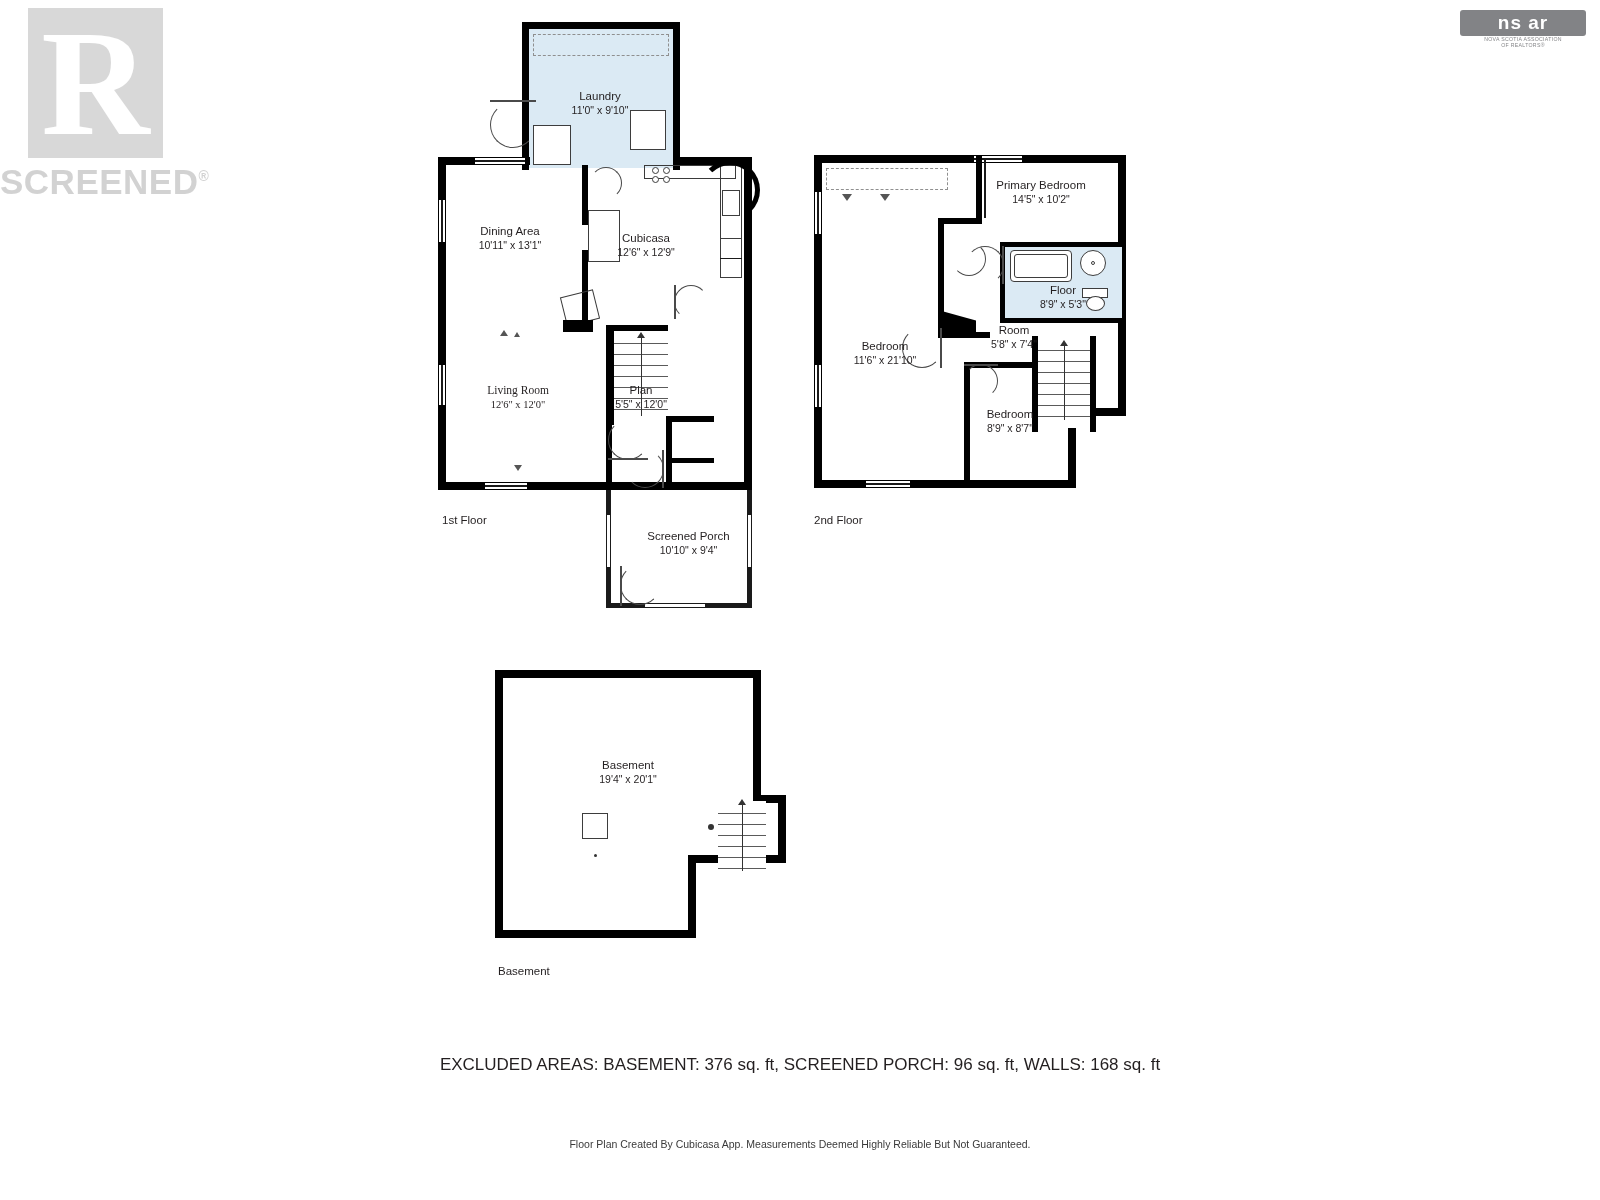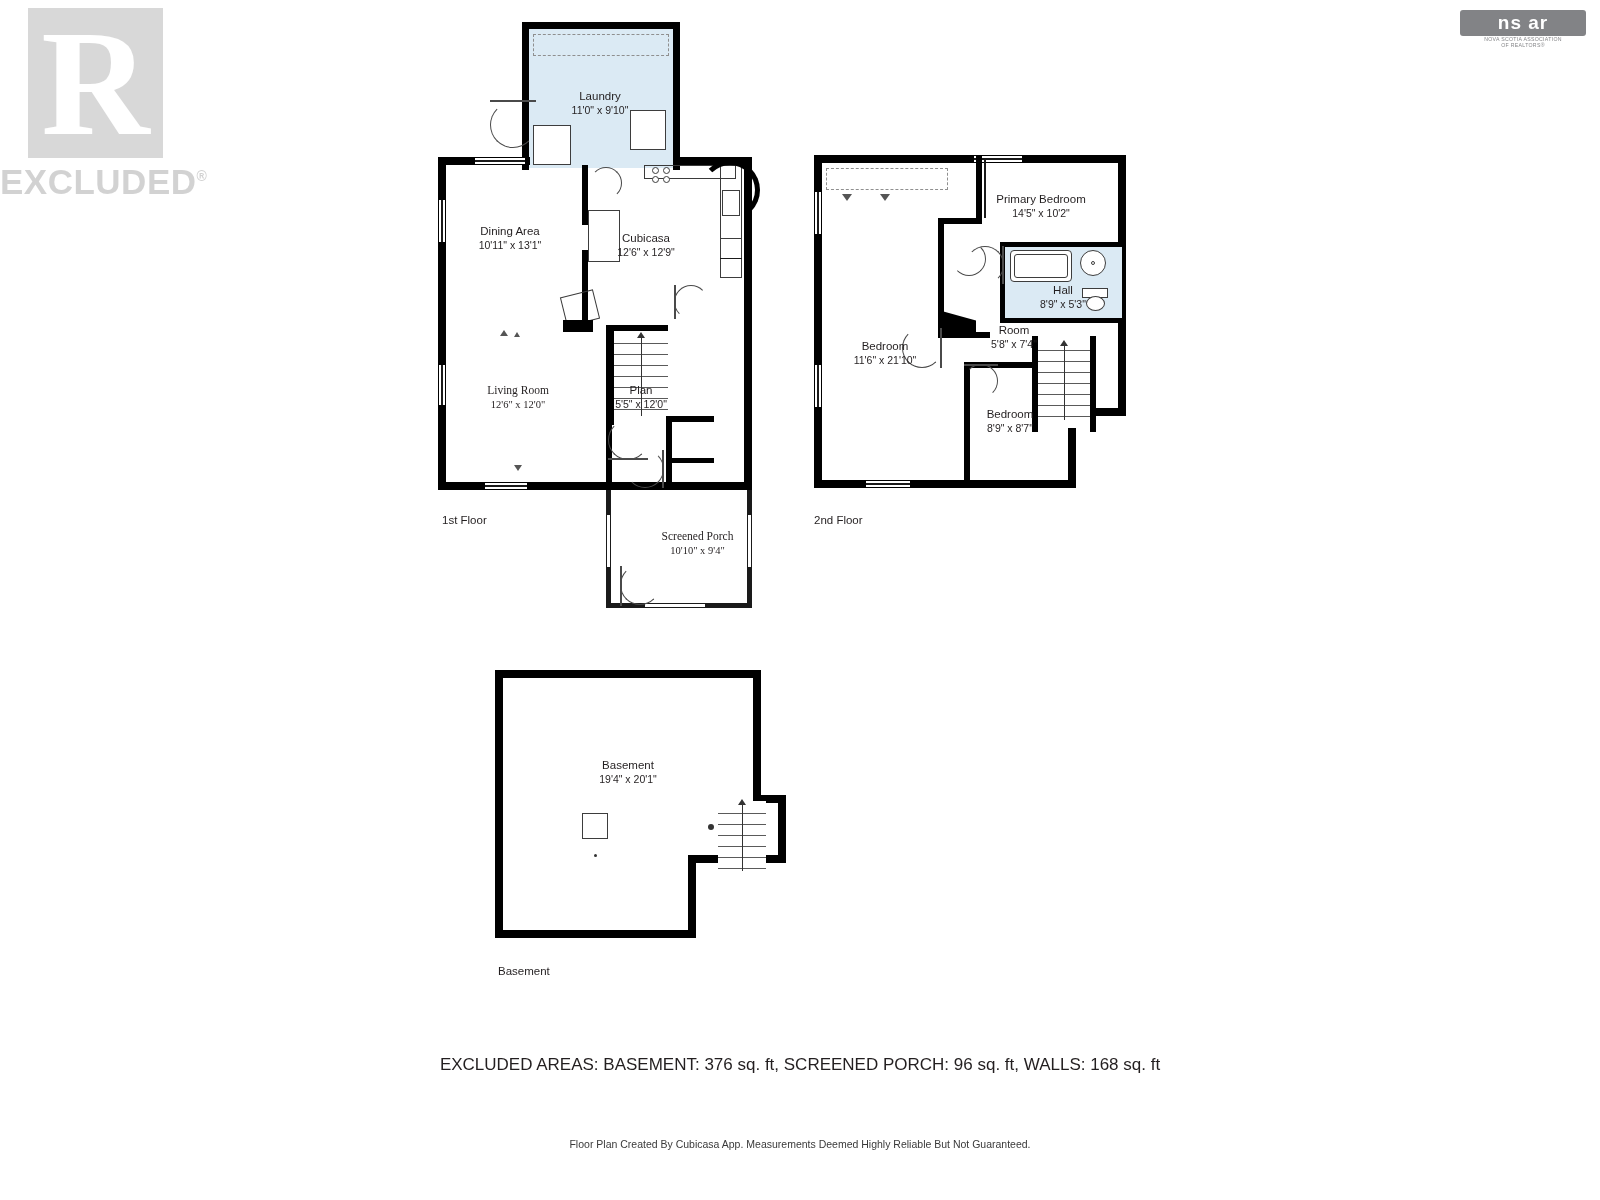--- a/index.html
+++ b/index.html
@@ -148,21 +148,21 @@
   }
 </style>
 </head>
 <body>
 
 <div class="stage">
 
   <div class="realtor-logo">
     <div class="rbox"></div>
     <div class="rglyph">R</div>
-    <div class="rword"><span>EXCLUDED</span><sup>®</sup></div>
+    <div class="rword"><span>SCREENED</span><sup>®</sup></div>
   </div>
 
   <div class="nsar-logo">
     <div class="nsar-bar">ns  ar</div>
     <div class="nsar-sub">NOVA SCOTIA ASSOCIATION</div>
     <div class="nsar-sub" style="top:32px;">OF REALTORS®</div>
   </div>
 
   <div class="plan" style="left:430px; top:10px; width:340px; height:620px;">
 
@@ -267,21 +267,21 @@
     </div>
 
     <div class="thinwall" style="left:176px; top:480px; width:5px; height:118px;"></div>
     <div class="thinwall" style="left:317px; top:480px; width:5px; height:118px;"></div>
     <div class="thinwall" style="left:176px; top:593px; width:146px; height:5px;"></div>
     <div class="fill-white" style="left:177px; top:505px; width:3px; height:52px;"></div>
     <div class="fill-white" style="left:318px; top:505px; width:3px; height:52px;"></div>
     <div class="fill-white" style="left:215px; top:594px; width:60px; height:3px;"></div>
     <div class="door-arc" style="left:190px; top:555px; width:40px; height:40px; border-top-color:transparent; border-right-color:transparent;"></div>
     <div class="door-leaf" style="left:190px; top:556px; width:2px; height:40px;"></div>
-    <div class="label" style="left:188px; top:520px; width:159px;font-family:Liberation Serif, serif;">
+    <div class="label" style="left:179px; top:520px; width:159px;">
       <span>Screened Porch</span>
       <span class="dim">10'10" x 9'4"</span>
     </div>
 
     <div class="floor-caption" style="left:12px; top:504px;text-align:right;">1st Floor</div>
   </div>
 
   <div class="plan" style="left:806px; top:150px; width:340px; height:390px;">
 
     <div class="wall" style="left:8px; top:5px; width:165px; height:8px;"></div>
@@ -340,26 +340,26 @@
     <div class="wall" style="left:284px; top:186px; width:6px; height:96px;"></div>
 
     <div class="wall" style="left:132px; top:160px; width:38px; height:26px; clip-path:polygon(0 0,100% 40%,100% 100%,0 100%);"></div>
 
     <div class="door-arc" style="left:96px; top:178px; width:40px; height:40px; border-top-color:transparent; border-right-color:transparent;"></div>
     <div class="door-leaf" style="left:134px; top:178px; width:2px; height:40px;"></div>
     <div class="door-arc" style="left:158px; top:214px; width:34px; height:34px; border-bottom-color:transparent; border-left-color:transparent;"></div>
     <div class="door-leaf" style="left:158px; top:214px; width:34px; height:2px;"></div>
     <div class="door-arc" style="left:146px; top:92px; width:34px; height:34px; border-top-color:transparent; border-left-color:transparent;"></div>
 
-    <div class="label" style="left:155px; top:43px; width:160px;">
+    <div class="label" style="left:155px; top:29px; width:160px;">
       <span>Primary Bedroom</span>
       <span class="dim">14'5" x 10'2"</span>
     </div>
     <div class="label" style="left:195px; top:134px; width:124px;">
-      <span>Hall</span>
+      <span>Floor</span>
       <span class="dim">8'9" x 5'3"</span>
     </div>
     <div class="label" style="left:148px; top:174px; width:120px;">
       <span>Room</span>
       <span class="dim">5'8" x 7'4"</span>
     </div>
     <div class="label" style="left:14px; top:190px; width:130px;">
       <span>Bedroom</span>
       <span class="dim">11'6" x 21'10"</span>
     </div>

